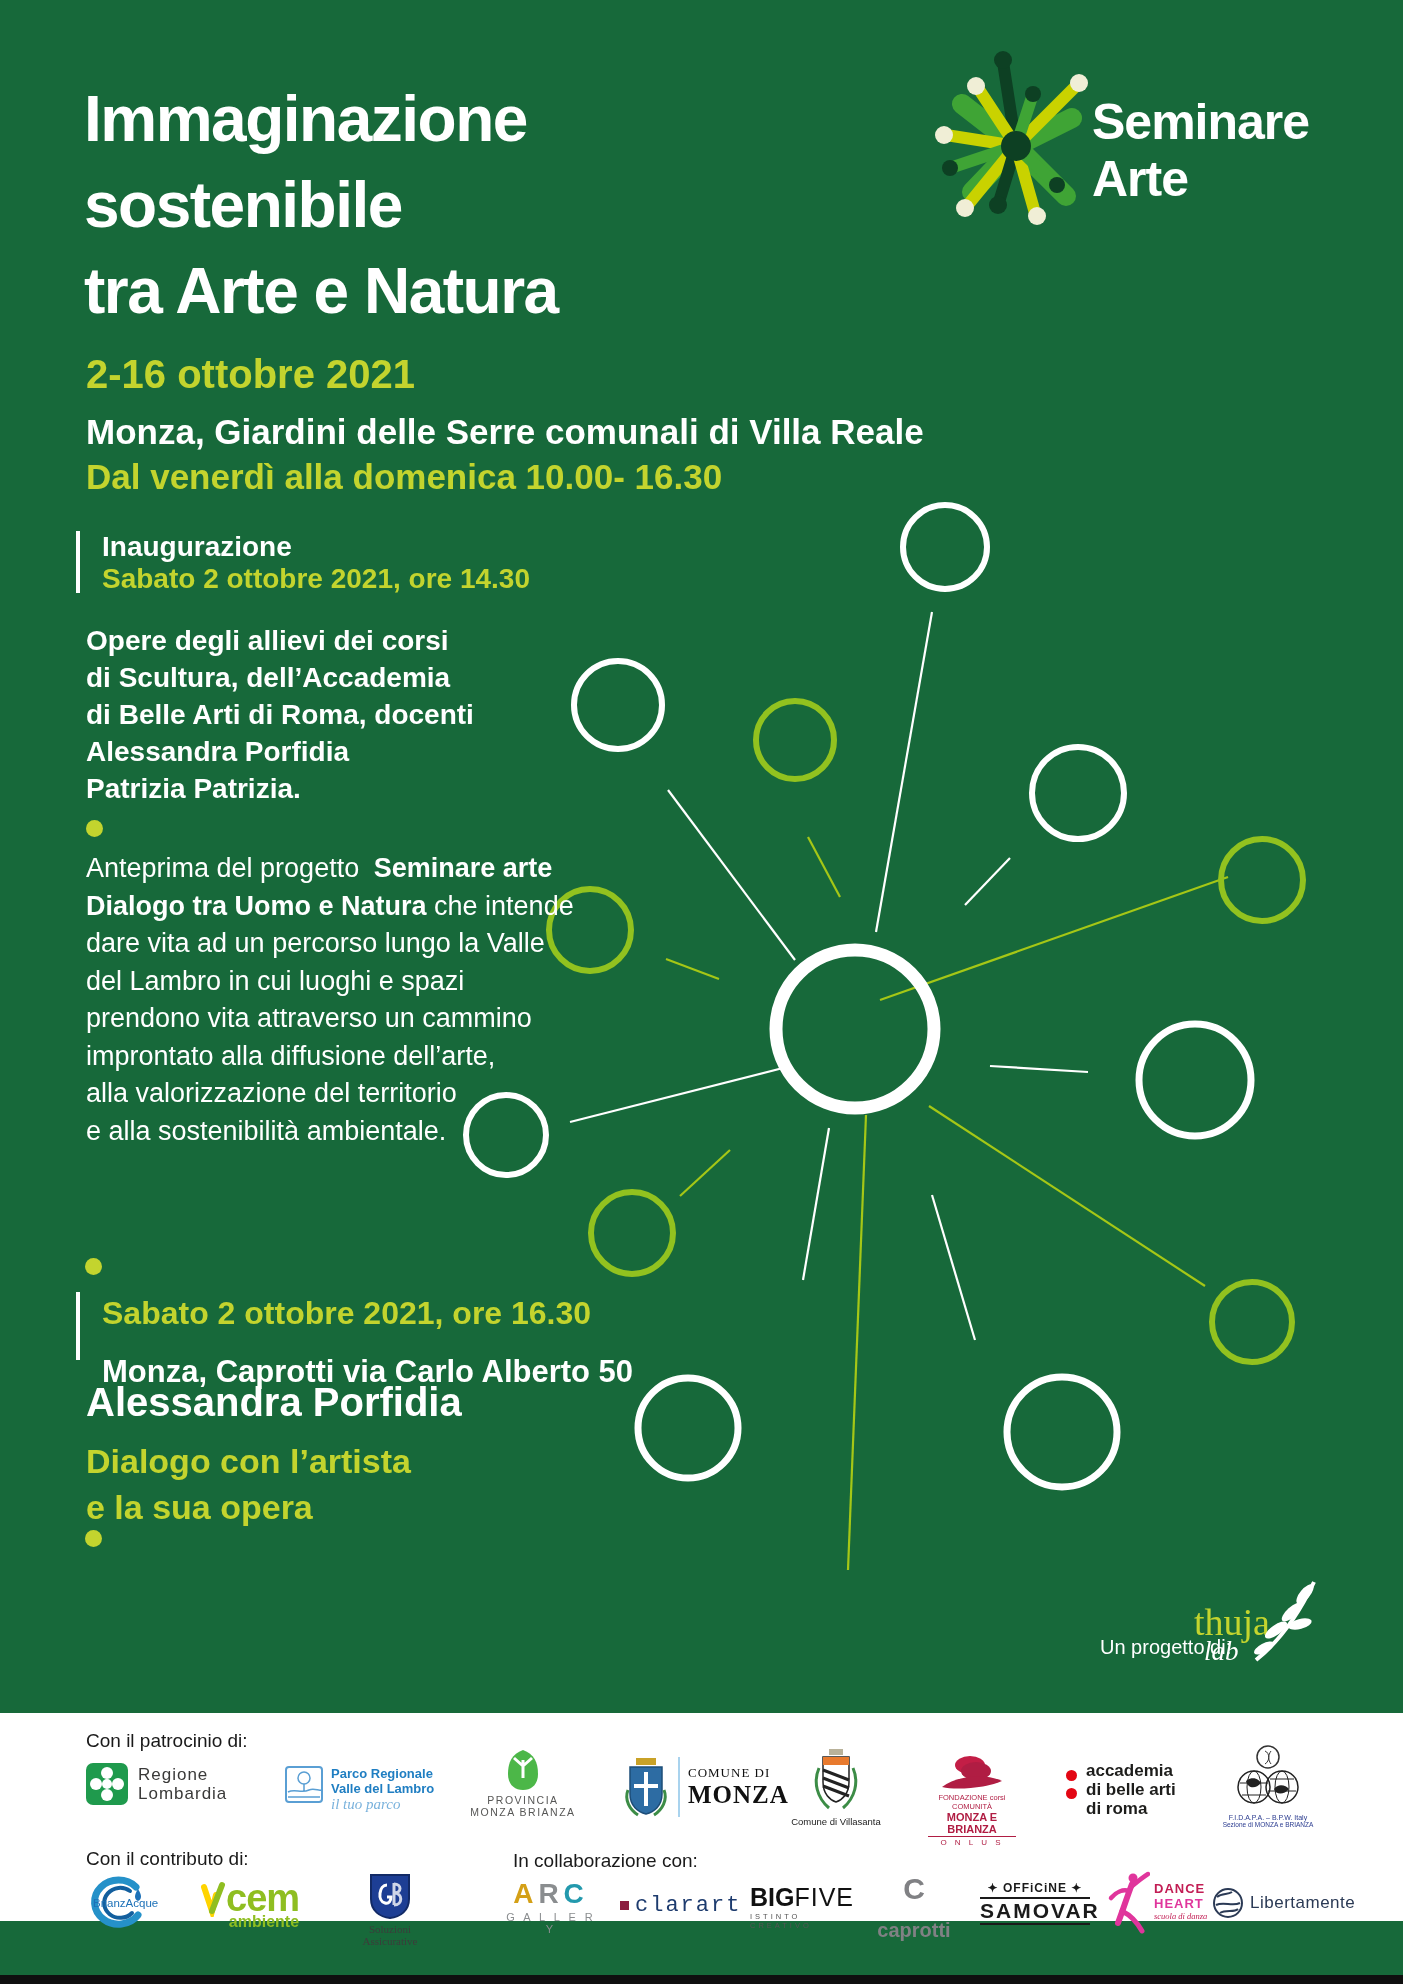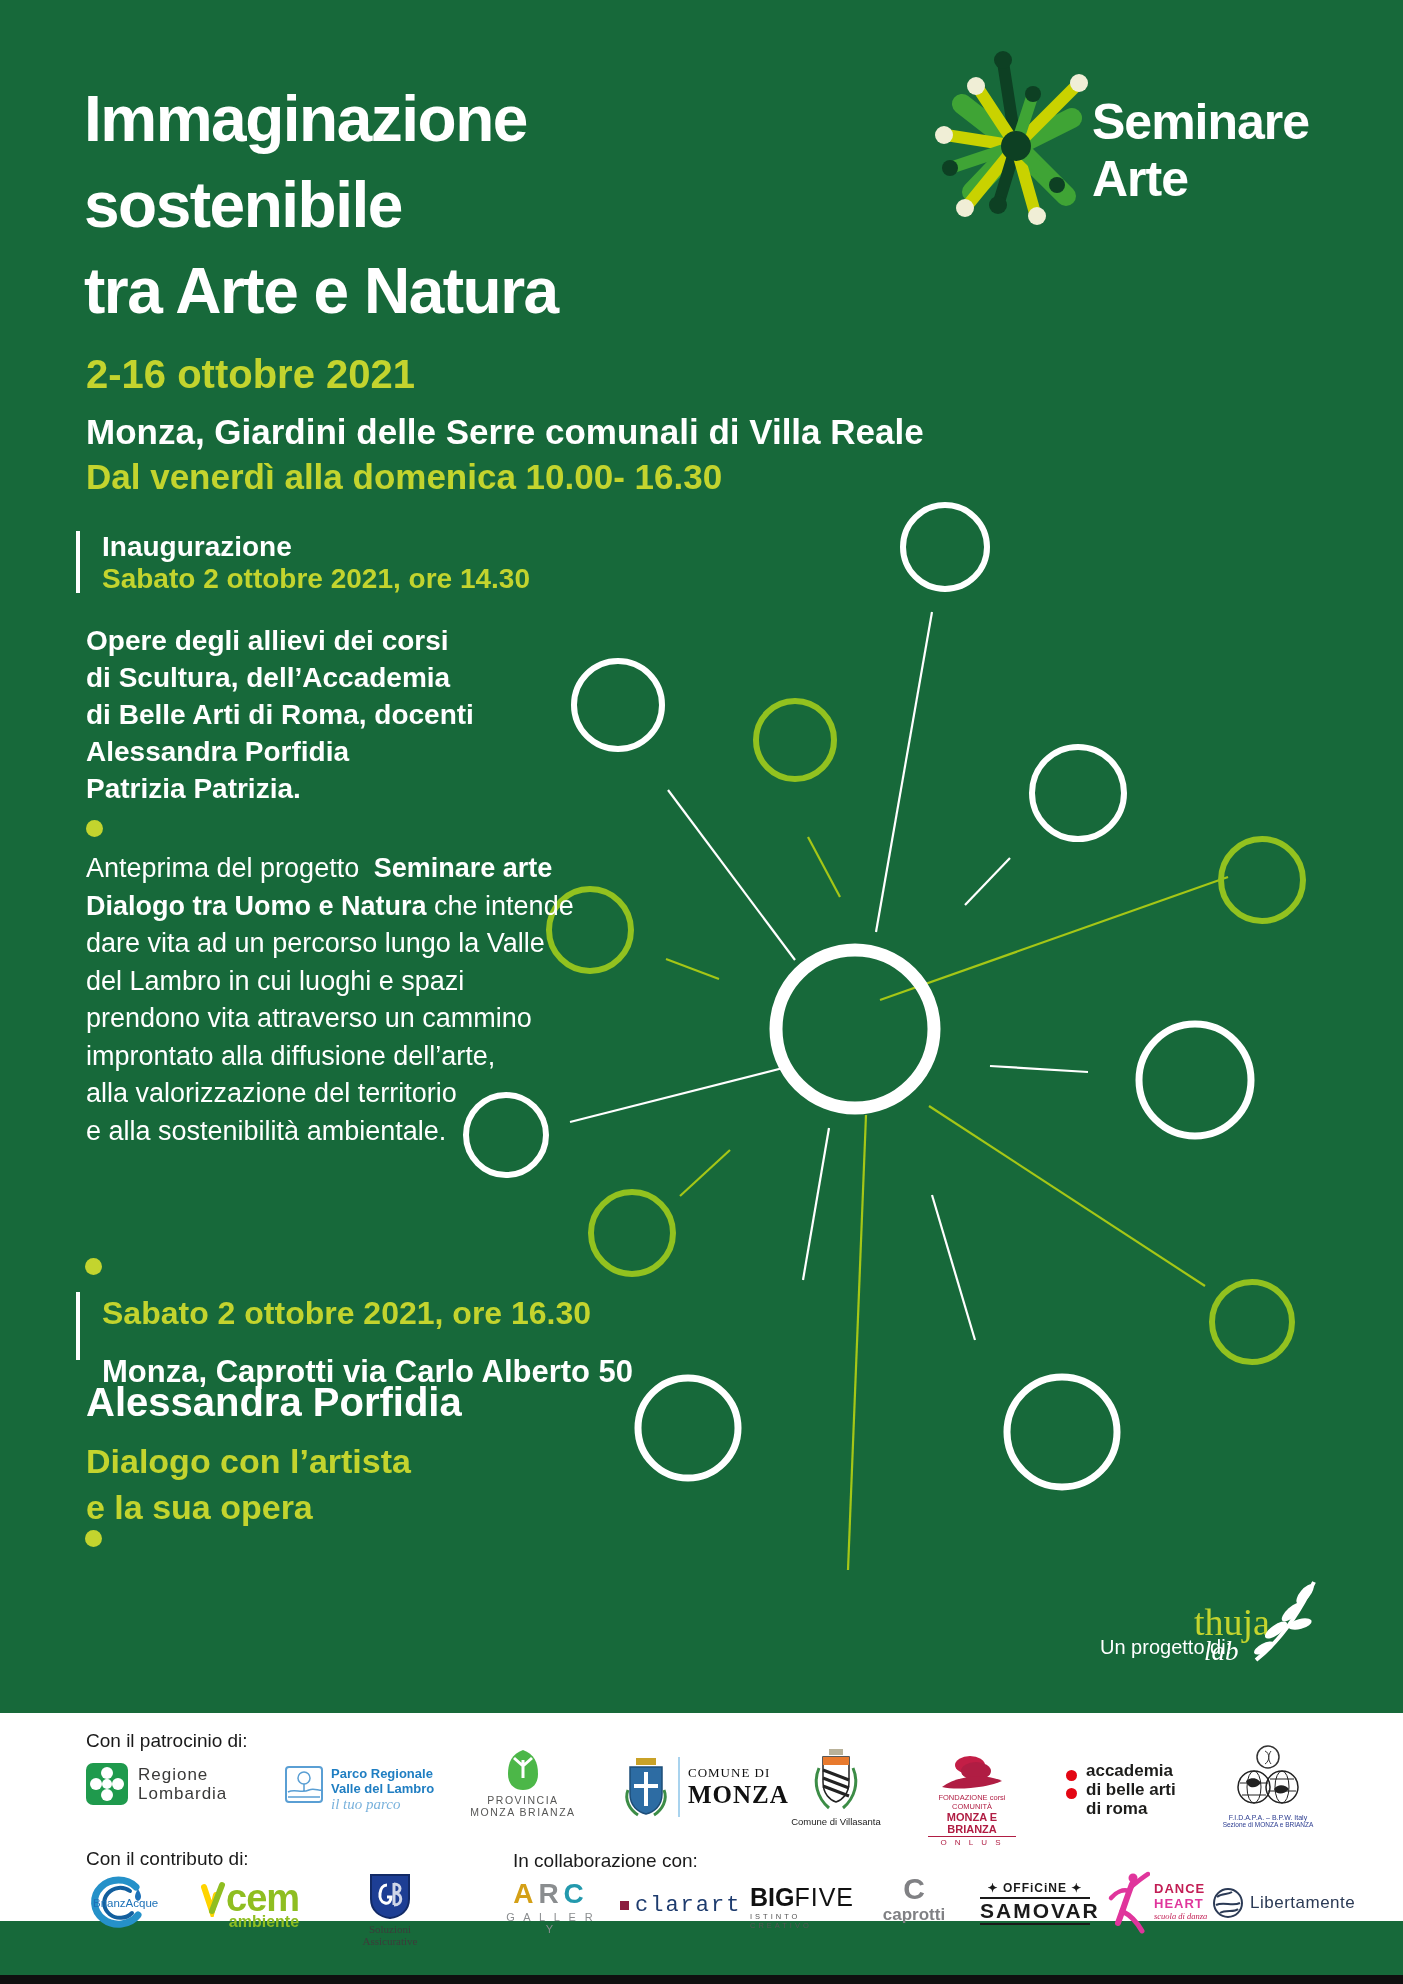--- a/index.html
+++ b/index.html
@@ -321,21 +321,21 @@
 
     <div class="sponsor" style="left:750px;top:172px;width:86px;">
       <div style="font-size:25px;line-height:25px;color:#111;">
         <span style="font-weight:900;">BIG</span><span style="font-weight:400;letter-spacing:1px;margin-top:20px;">FIVE</span>
       </div>
       <div style="font-size:7.5px;letter-spacing:3px;color:#555;margin-top:2px;">ISTINTO CREATIVO</div>
     </div>
 
     <div class="sponsor" style="left:876px;top:162px;width:76px;text-align:center;color:#808184;">
       <div style="font-size:30px;font-weight:900;line-height:28px;">C</div>
-      <div style="font-size:17px;font-weight:800;margin-top:2px;">caprotti</div>
+      <div style="font-size:20px;font-weight:800;margin-top:16px;">caprotti</div>
     </div>
 
     <div class="sponsor" style="left:980px;top:168px;width:110px;text-align:center;color:#1a1a1a;">
       <div style="font-size:12px;font-weight:bold;letter-spacing:1px;">✦ OFFiCiNE ✦</div>
       <div style="font-size:21px;font-weight:bold;letter-spacing:2px;border-top:2px solid #1a1a1a;border-bottom:2px solid #1a1a1a;margin-top:2px;">SAMOVAR</div>
     </div>
 
     <div class="sponsor" style="left:1106px;top:158px;display:flex;gap:4px;">
       <svg width="44" height="64">
         <circle cx="27" cy="7" r="4.5" fill="#e0359c"></circle>

